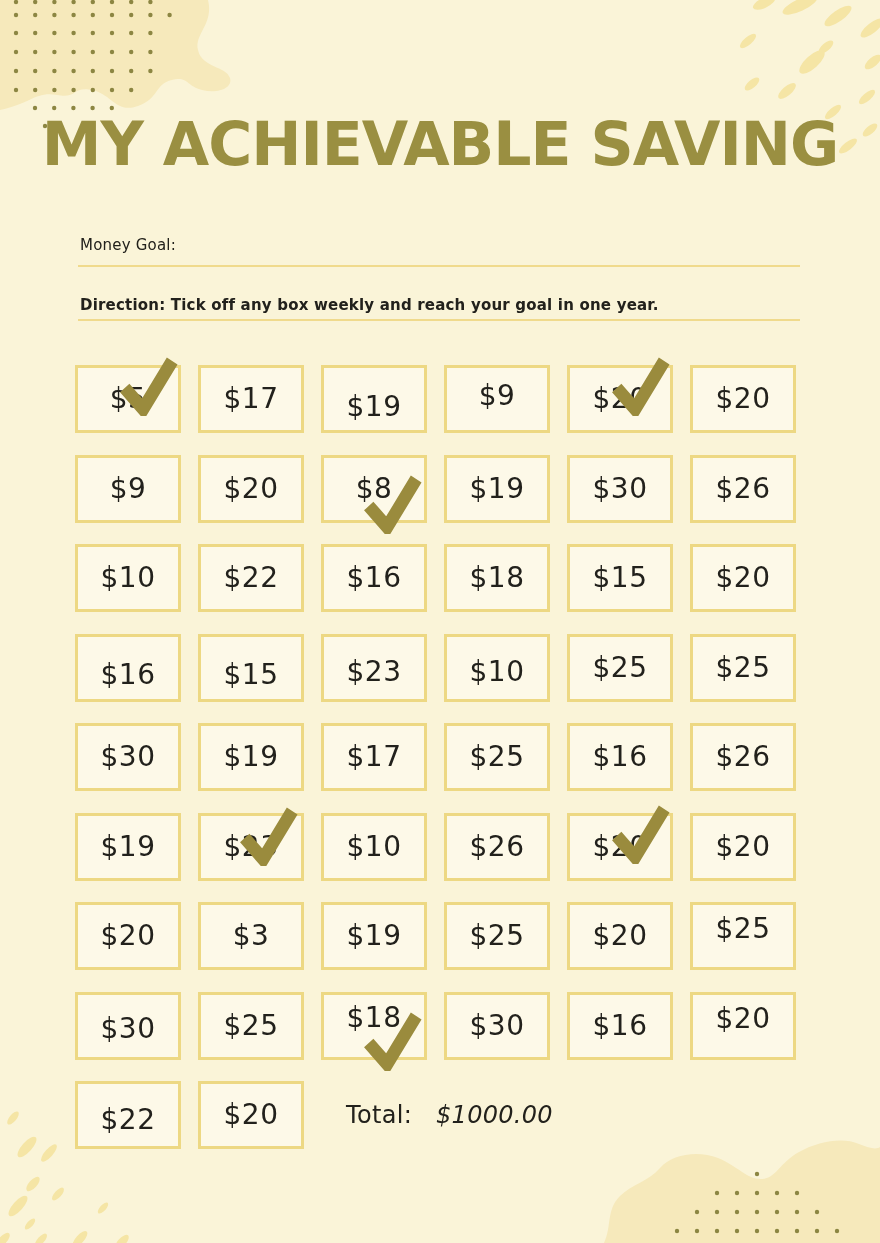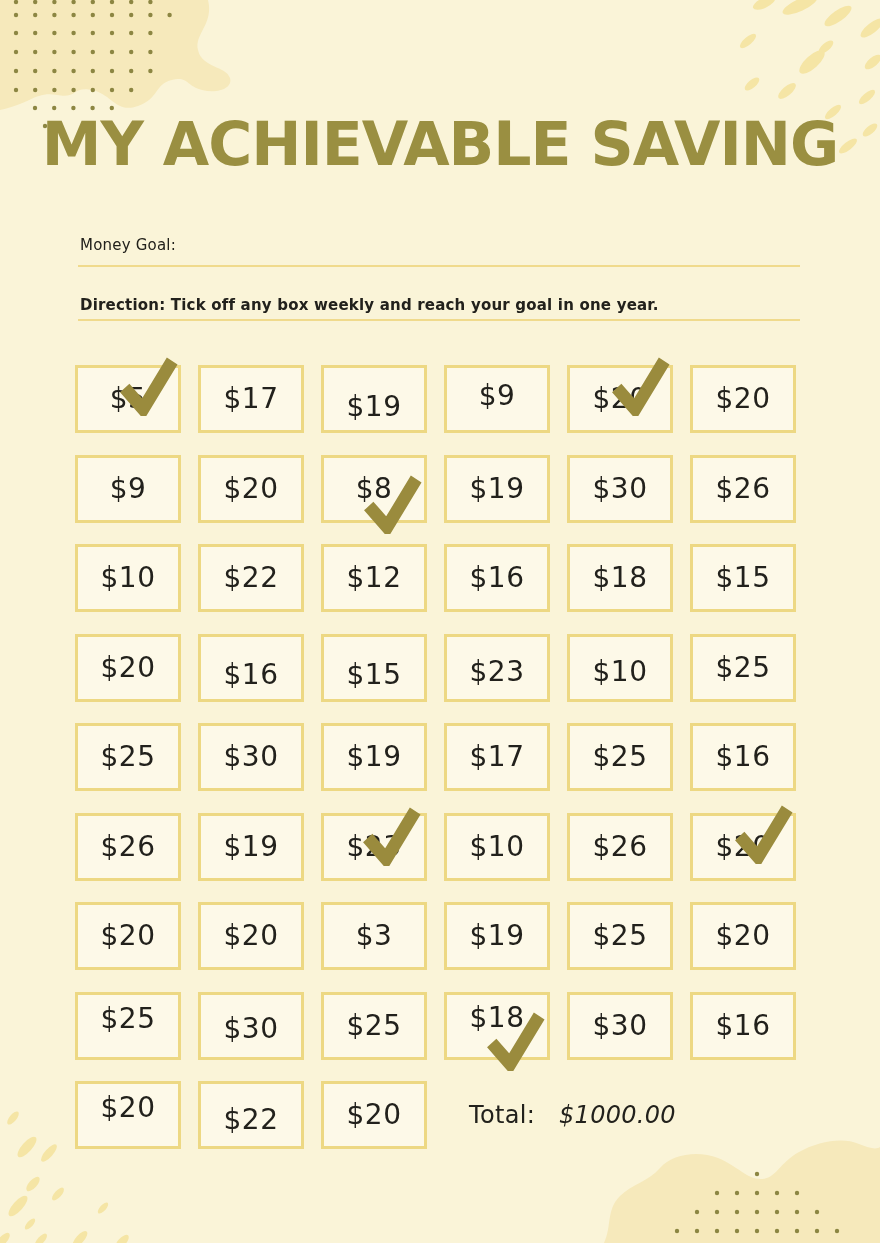--- a/index.html
+++ b/index.html
@@ -234,23 +234,20 @@
       <div class="box">
         <span class="amount">$26</span>
       </div>
       <div class="box">
         <span class="amount">$10</span>
       </div>
       <div class="box">
         <span class="amount">$22</span>
       </div>
       <div class="box">
-        <span class="amount">$12</span>
-      </div>
-      <div class="box">
         <span class="amount">$16</span>
       </div>
       <div class="box">
         <span class="amount">$18</span>
       </div>
       <div class="box">
         <span class="amount">$15</span>
       </div>
       <div class="box">
         <span class="amount">$20</span>

